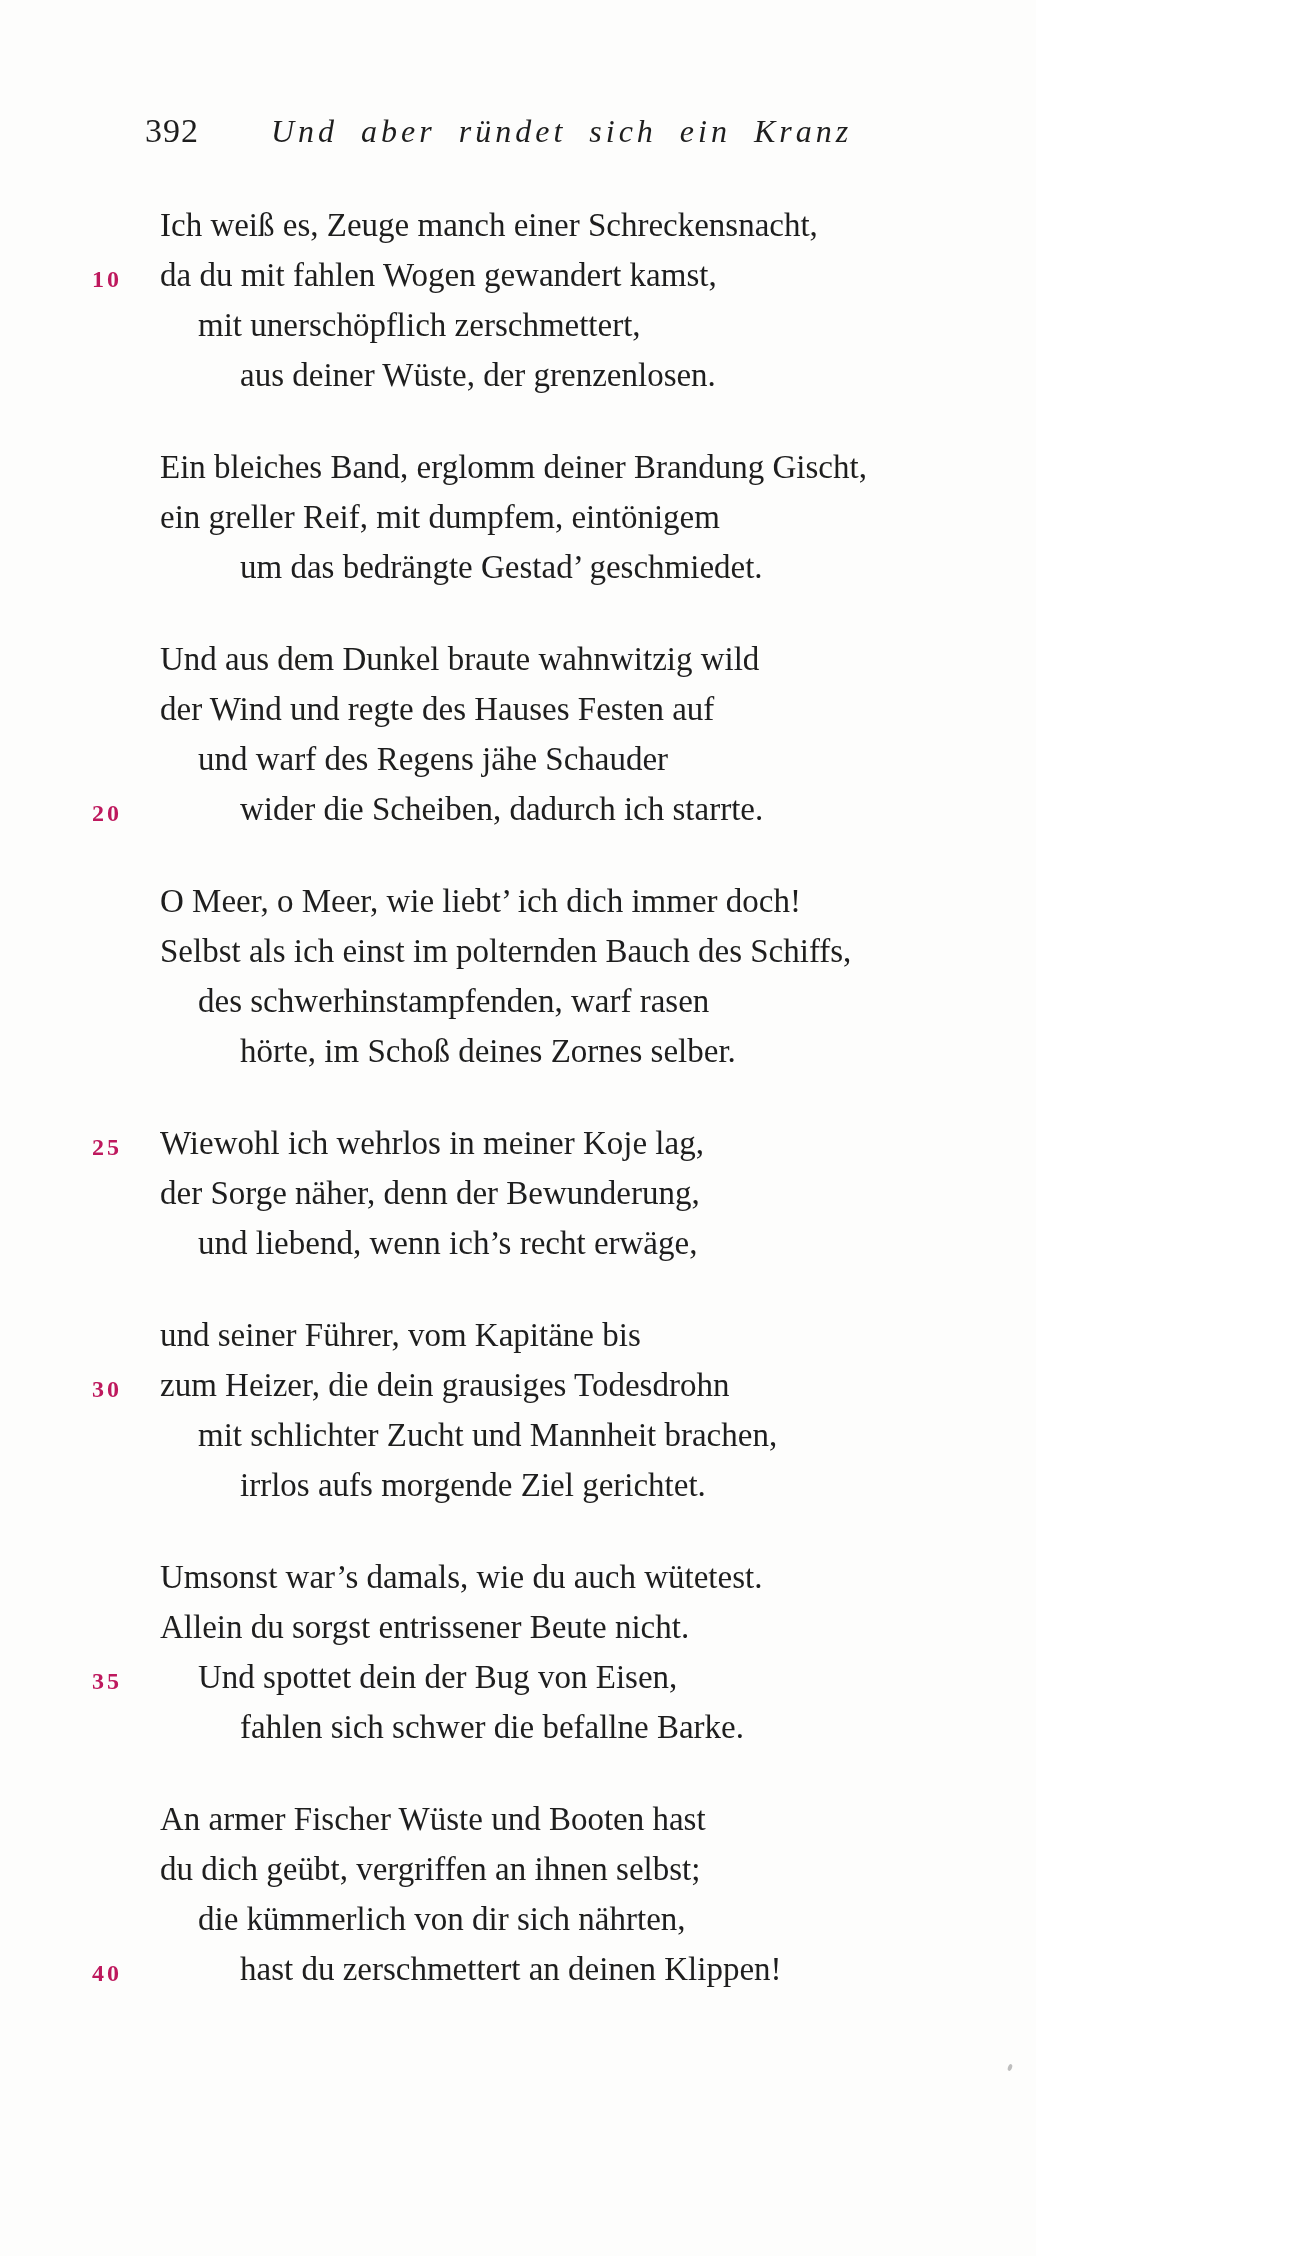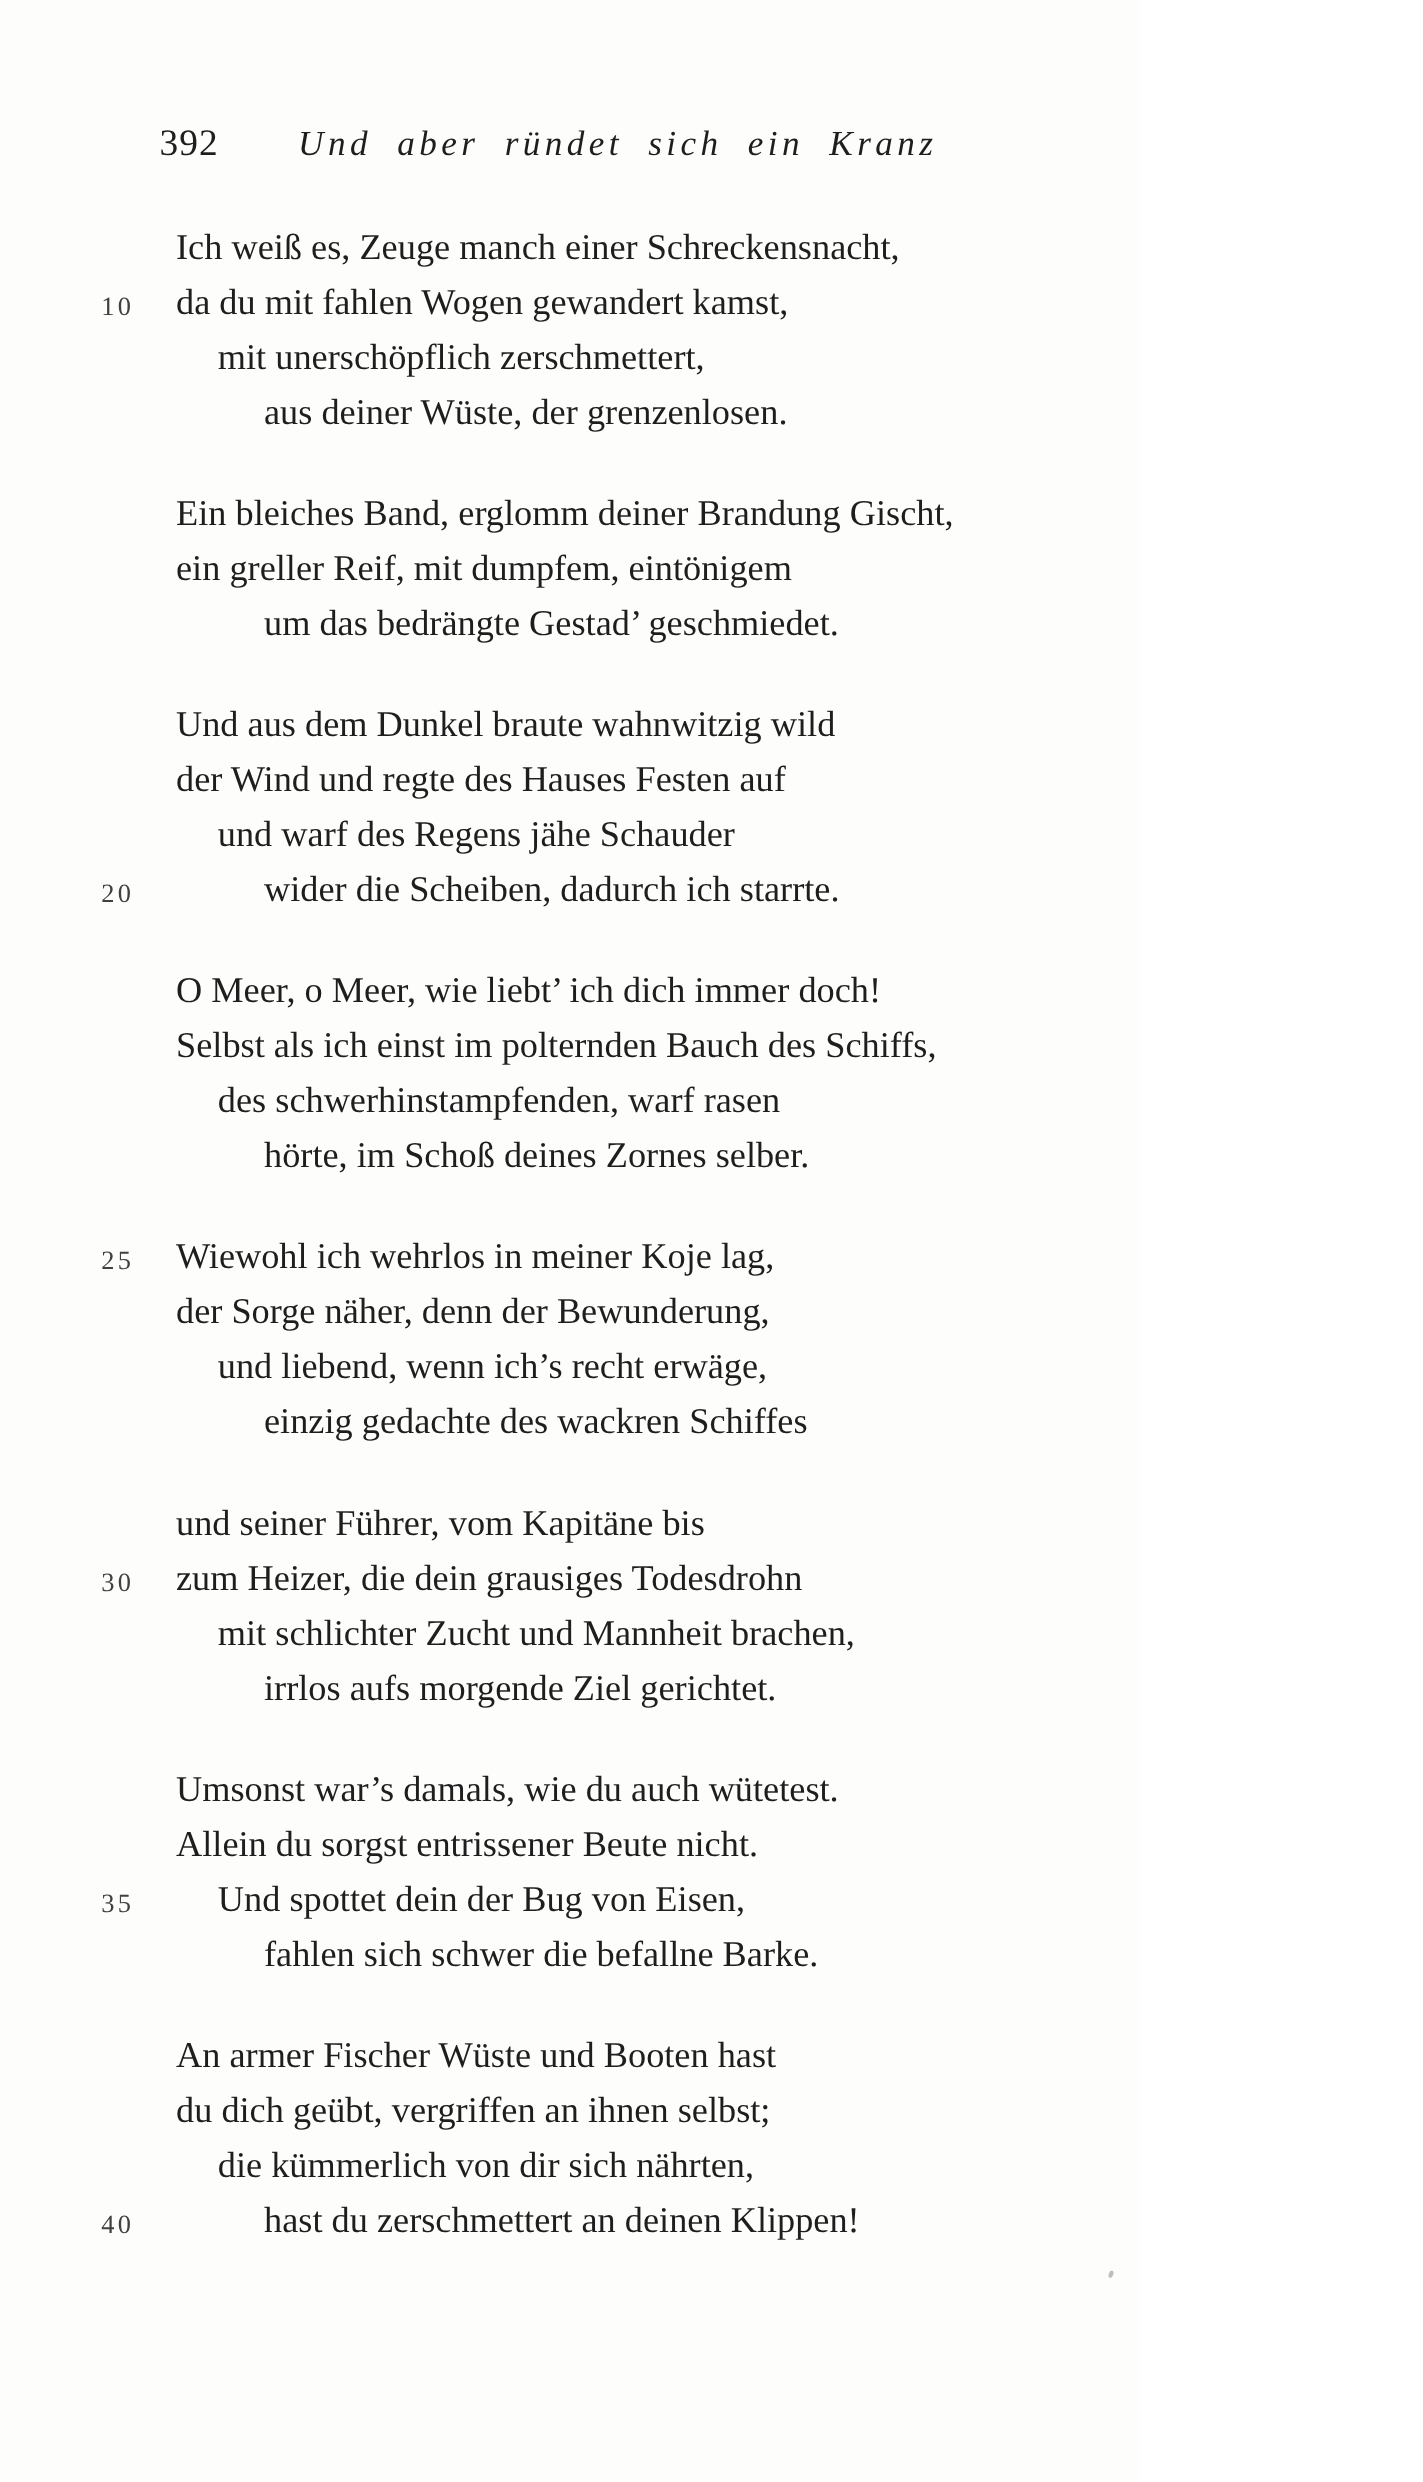--- a/index.html
+++ b/index.html
@@ -50,21 +50,22 @@
     white-space: nowrap;
   }
   .line.indent-1 { padding-left: 38px; }
   .line.indent-2 { padding-left: 80px; }
   .line-number {
     position: absolute;
     left: -68px;
     top: 4px;
     font-size: 24px;
     letter-spacing: 3px;
-    color: #404040;
+    color: #be185d;
+    font-weight: bold;
   }
   .ink-speck {
     position: absolute;
     background: #8a8a8a;
     border-radius: 50%;
   }
   .speck-a { width: 4px; height: 7px; left: 1008px; top: 2064px; transform: rotate(20deg); opacity: .55; }
   .speck-b { width: 3px; height: 4px; left: 1262px; top: 2187px; opacity: .45; }
 </style>
 </head>
@@ -98,21 +99,20 @@
       <div class="stanza">
         <div class="line indent-0"><span class="line-text">O Meer, o Meer, wie liebt’ ich dich immer doch!</span></div>
         <div class="line indent-0"><span class="line-text">Selbst als ich einst im polternden Bauch des Schiffs,</span></div>
         <div class="line indent-1"><span class="line-text">des schwerhinstampfenden, warf rasen</span></div>
         <div class="line indent-2"><span class="line-text">hörte, im Schoß deines Zornes selber.</span></div>
       </div>
       <div class="stanza">
         <div class="line indent-0"><span class="line-number">25</span><span class="line-text">Wiewohl ich wehrlos in meiner Koje lag,</span></div>
         <div class="line indent-0"><span class="line-text">der Sorge näher, denn der Bewunderung,</span></div>
         <div class="line indent-1"><span class="line-text">und liebend, wenn ich’s recht erwäge,</span></div>
-        <div class="line indent-2"><span class="line-text">einzig gedachte des wackren Schiffes</span></div>
       </div>
       <div class="stanza">
         <div class="line indent-0"><span class="line-text">und seiner Führer, vom Kapitäne bis</span></div>
         <div class="line indent-0"><span class="line-number">30</span><span class="line-text">zum Heizer, die dein grausiges Todesdrohn</span></div>
         <div class="line indent-1"><span class="line-text">mit schlichter Zucht und Mannheit brachen,</span></div>
         <div class="line indent-2"><span class="line-text">irrlos aufs morgende Ziel gerichtet.</span></div>
       </div>
       <div class="stanza">
         <div class="line indent-0"><span class="line-text">Umsonst war’s damals, wie du auch wütetest.</span></div>
         <div class="line indent-0"><span class="line-text">Allein du sorgst entrissener Beute nicht.</span></div>

